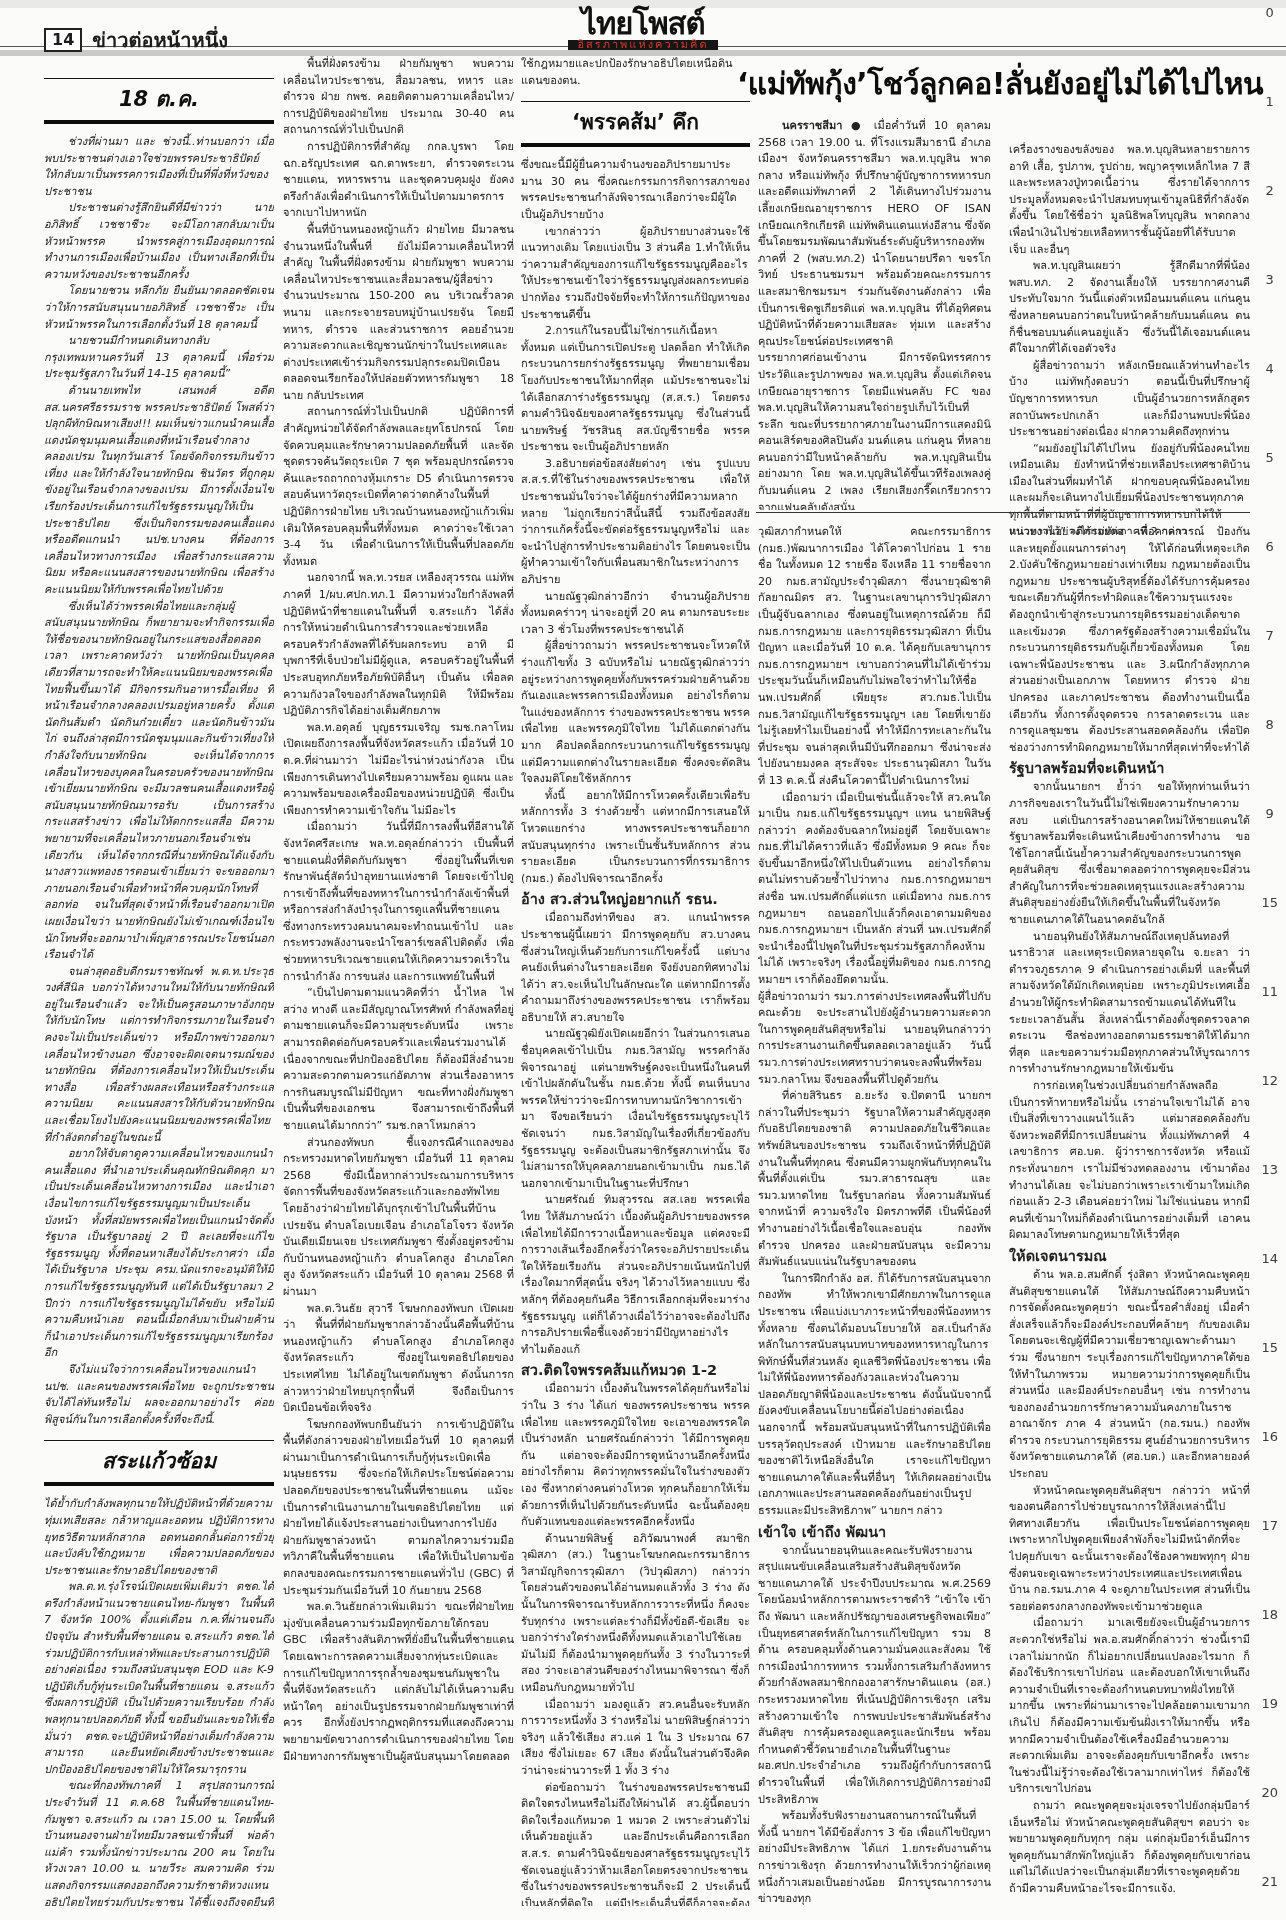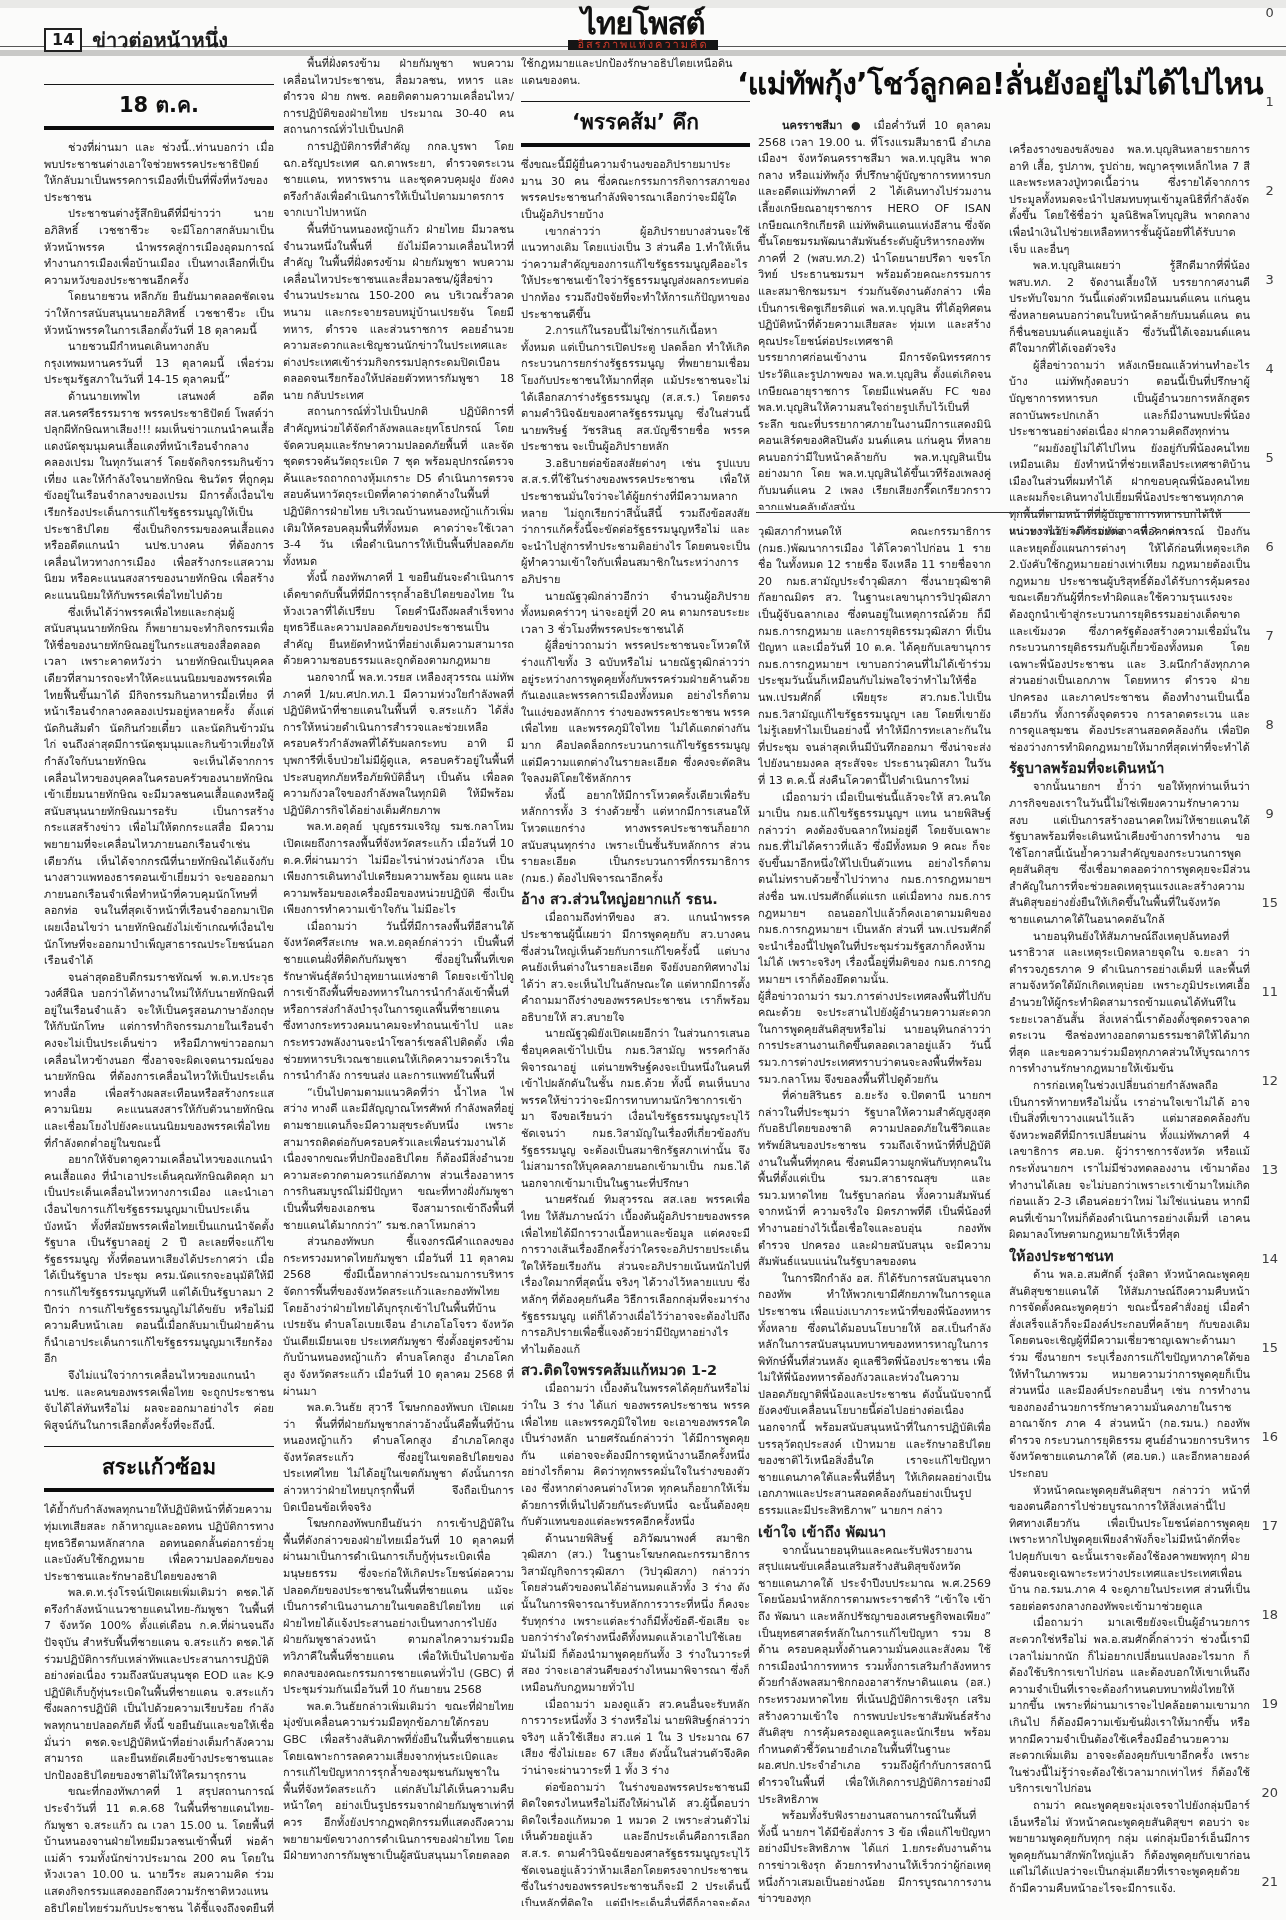--- a/index.html
+++ b/index.html
@@ -26,21 +26,21 @@
   .fold-num{font-size:13px;color:#3c3c3c;line-height:13px;}
   
   .headline{
     position:absolute;left:750px;top:56px;width:500px;height:54px;
     display:flex;align-items:center;justify-content:center;
     font-size:30px;font-weight:900;letter-spacing:-0.5px;
     white-space:nowrap;color:#0d0d0d;
   }
   
   .col{position:absolute;overflow:hidden;font-size:11px;line-height:16.6px;text-align:justify;color:#222;}
-  #col1{left:44px;top:80px;width:230px;height:1832px;}
+  #col1{left:44px;top:74px;width:230px;height:1832px;font-style:italic;}
   #col2{left:283px;top:56px;width:231px;height:1850px;}
   #col3{left:521px;top:56px;width:229px;height:1850px;}
   #col4top{left:758px;top:118px;width:233px;height:392px;}
   #col5top{left:1009px;top:118px;width:241px;height:392px;margin-top:24px;}
   #col4bot{left:758px;top:524px;width:233px;height:1382px;}
   #col5bot{left:1009px;top:524px;width:241px;height:1382px;}
   .rdivider{position:absolute;left:756px;top:512px;width:494px;border-top:1.5px solid #333;}
   
   .para{text-indent:24px;margin:0;}
   .para.cont{text-indent:0;}
@@ -118,21 +118,20 @@
     </div>
     <div class="para cont">ได้ย้ำกับกำลังพลทุกนายให้ปฏิบัติหน้าที่ด้วยความทุ่มเทเสียสละ กล้าหาญและอดทน ปฏิบัติการทางยุทธวิธีตามหลักสากล อดทนอดกลั้นต่อการยั่วยุ และบังคับใช้กฎหมาย เพื่อความปลอดภัยของประชาชนและรักษาอธิปไตยของชาติ</div>
     <div class="para">พล.ต.ท.รุ่งโรจน์เปิดเผยเพิ่มเติมว่า ตชด.ได้ตรึงกำลังหน้าแนวชายแดนไทย-กัมพูชา ในพื้นที่ 7 จังหวัด 100% ตั้งแต่เดือน ก.ค.ที่ผ่านจนถึงปัจจุบัน สำหรับพื้นที่ชายแดน จ.สระแก้ว ตชด.ได้ร่วมปฏิบัติการกับเหล่าทัพและประสานการปฏิบัติอย่างต่อเนื่อง รวมถึงสนับสนุนชุด EOD และ K-9 ปฏิบัติเก็บกู้ทุ่นระเบิดในพื้นที่ชายแดน จ.สระแก้ว ซึ่งผลการปฏิบัติ เป็นไปด้วยความเรียบร้อย กำลังพลทุกนายปลอดภัยดี ทั้งนี้ ขอยืนยันและขอให้เชื่อมั่นว่า ตชด.จะปฏิบัติหน้าที่อย่างเต็มกำลังความสามารถ และยืนหยัดเคียงข้างประชาชนและปกป้องอธิปไตยของชาติไม่ให้ใครมารุกราน</div>
     <div class="para">ขณะที่กองทัพภาคที่ 1 สรุปสถานการณ์ประจำวันที่ 11 ต.ค.68 ในพื้นที่ชายแดนไทย-กัมพูชา จ.สระแก้ว ณ เวลา 15.00 น. โดยพื้นที่บ้านหนองจานฝ่ายไทยมีมวลชนเข้าพื้นที่ พ่อค้าแม่ค้า รวมทั้งนักข่าวประมาณ 200 คน โดยในห้วงเวลา 10.00 น. นายวีระ สมความคิด ร่วมแสดงกิจกรรมแสดงออกถึงความรักชาติหวงแหนอธิปไตยไทยร่วมกับประชาชน ได้ชี้แจงถึงจุดยืนที่จะเข้าไปผลักดันชาวกัมพูชาให้ออกในพื้นที่ โดยจะให้เวลาเจ้าหน้าที่รัฐดำเนินการถึงวันที่ 31 ตุลาคมนี้ และมูลนิธิกันจอมพลัง ช่วยสู้ ได้นำคอนเทนเนอร์ให้เจ้าหน้าที่เพิ่มเติม เพื่อให้ กกล.บูรพานำไปใช้ประโยชน์ทางยุทธการ</div>
   </div>
 <div id="col2" class="col">
     <div class="para">พื้นที่ฝั่งตรงข้าม ฝ่ายกัมพูชา พบความเคลื่อนไหวประชาชน, สื่อมวลชน, ทหาร และตำรวจ ฝ่าย กพช. คอยติดตามความเคลื่อนไหว/การปฏิบัติของฝ่ายไทย ประมาณ 30-40 คน สถานการณ์ทั่วไปเป็นปกติ</div>
     <div class="para">การปฏิบัติการที่สำคัญ กกล.บูรพา โดย ฉก.อรัญประเทศ ฉก.ตาพระยา, ตำรวจตระเวนชายแดน, ทหารพราน และชุดควบคุมฝูง ยังคงตรึงกำลังเพื่อดำเนินการให้เป็นไปตามมาตรการจากเบาไปหาหนัก</div>
     <div class="para">พื้นที่บ้านหนองหญ้าแก้ว ฝ่ายไทย มีมวลชนจำนวนหนึ่งในพื้นที่ ยังไม่มีความเคลื่อนไหวที่สำคัญ ในพื้นที่ฝั่งตรงข้าม ฝ่ายกัมพูชา พบความเคลื่อนไหวประชาชนและสื่อมวลชน/ผู้สื่อข่าว จำนวนประมาณ 150-200 คน บริเวณรั้วลวดหนาม และกระจายรอบหมู่บ้านเปรยจัน โดยมีทหาร, ตำรวจ และส่วนราชการ คอยอำนวยความสะดวกและเชิญชวนนักข่าวในประเทศและต่างประเทศเข้าร่วมกิจกรรมปลุกระดมปิดเบือน ตลอดจนเรียกร้องให้ปล่อยตัวทหารกัมพูชา 18 นาย กลับประเทศ</div>
     <div class="para">สถานการณ์ทั่วไปเป็นปกติ ปฏิบัติการที่สำคัญหน่วยได้จัดกำลังพลและยุทโธปกรณ์ โดยจัดควบคุมและรักษาความปลอดภัยพื้นที่ และจัดชุดตรวจค้นวัตถุระเบิด 7 ชุด พร้อมอุปกรณ์ตรวจค้นและรถถากถางหุ้มเกราะ D5 ดำเนินการตรวจสอบค้นหาวัตถุระเบิดที่คาดว่าตกค้างในพื้นที่ปฏิบัติการฝ่ายไทย บริเวณบ้านหนองหญ้าแก้วเพิ่มเติมให้ครอบคลุมพื้นที่ทั้งหมด คาดว่าจะใช้เวลา 3-4 วัน เพื่อดำเนินการให้เป็นพื้นที่ปลอดภัยทั้งหมด</div>
-    <div class="para">ทั้งนี้ กองทัพภาคที่ 1 ขอยืนยันจะดำเนินการเด็ดขาดกับพื้นที่ที่มีการรุกล้ำอธิปไตยของไทย ในห้วงเวลาที่ได้เปรียบ โดยคำนึงถึงผลสำเร็จทางยุทธวิธีและความปลอดภัยของประชาชนเป็นสำคัญ ยืนหยัดทำหน้าที่อย่างเต็มความสามารถด้วยความชอบธรรมและถูกต้องตามกฎหมาย</div>
     <div class="para">นอกจากนี้ พล.ท.วรยส เหลืองสุวรรณ แม่ทัพภาคที่ 1/ผบ.ศปก.ทภ.1 มีความห่วงใยกำลังพลที่ปฏิบัติหน้าที่ชายแดนในพื้นที่ จ.สระแก้ว ได้สั่งการให้หน่วยดำเนินการสำรวจและช่วยเหลือครอบครัวกำลังพลที่ได้รับผลกระทบ อาทิ มีบุพการีที่เจ็บป่วยไม่มีผู้ดูแล, ครอบครัวอยู่ในพื้นที่ประสบอุทกภัยหรือภัยพิบัติอื่นๆ เป็นต้น เพื่อลดความกังวลใจของกำลังพลในทุกมิติ ให้มีพร้อมปฏิบัติภารกิจได้อย่างเต็มศักยภาพ</div>
     <div class="para">พล.ท.อดุลย์ บุญธรรมเจริญ รมช.กลาโหม เปิดเผยถึงการลงพื้นที่จังหวัดสระแก้ว เมื่อวันที่ 10 ต.ค.ที่ผ่านมาว่า ไม่มีอะไรน่าห่วงน่ากังวล เป็นเพียงการเดินทางไปเตรียมความพร้อม ดูแผน และความพร้อมของเครื่องมือของหน่วยปฏิบัติ ซึ่งเป็นเพียงการทำความเข้าใจกัน ไม่มีอะไร</div>
     <div class="para">เมื่อถามว่า วันนี้ที่มีการลงพื้นที่อีสานใต้ จังหวัดศรีสะเกษ พล.ท.อดุลย์กล่าวว่า เป็นพื้นที่ชายแดนฝั่งที่ติดกับกัมพูชา ซึ่งอยู่ในพื้นที่เขตรักษาพันธุ์สัตว์ป่าอุทยานแห่งชาติ โดยจะเข้าไปดูการเข้าถึงพื้นที่ของทหารในการนำกำลังเข้าพื้นที่หรือการส่งกำลังบำรุงในการดูแลพื้นที่ชายแดน ซึ่งทางกระทรวงคมนาคมจะทำถนนเข้าไป และกระทรวงพลังงานจะนำโซลาร์เซลล์ไปติดตั้ง เพื่อช่วยทหารบริเวณชายแดนให้เกิดความรวดเร็วในการนำกำลัง การขนส่ง และการแพทย์ในพื้นที่</div>
     <div class="para">“เป็นไปตามตามแนวคิดที่ว่า น้ำไหล ไฟสว่าง ทางดี และมีสัญญาณโทรศัพท์ กำลังพลที่อยู่ตามชายแดนก็จะมีความสุขระดับหนึ่ง เพราะสามารถติดต่อกับครอบครัวและเพื่อนร่วมงานได้ เนื่องจากขณะที่ปกป้องอธิปไตย ก็ต้องมีสิ่งอำนวยความสะดวกตามควรแก่อัตภาพ ส่วนเรื่องอาหารการกินสมบูรณ์ไม่มีปัญหา ขณะที่ทางฝั่งกัมพูชาเป็นพื้นที่ของเอกชน จึงสามารถเข้าถึงพื้นที่ชายแดนได้มากกว่า” รมช.กลาโหมกล่าว</div>
     <div class="para">ส่วนกองทัพบก ชี้แจงกรณีคำแถลงของกระทรวงมหาดไทยกัมพูชา เมื่อวันที่ 11 ตุลาคม 2568 ซึ่งมีเนื้อหากล่าวประณามการบริหารจัดการพื้นที่ของจังหวัดสระแก้วและกองทัพไทย โดยอ้างว่าฝ่ายไทยได้บุกรุกเข้าไปในพื้นที่บ้านเปรยจัน ตำบลโอเบยเจือน อำเภอโอโจรว จังหวัดบันเตียเมียนเจย ประเทศกัมพูชา ซึ่งตั้งอยู่ตรงข้ามกับบ้านหนองหญ้าแก้ว ตำบลโคกสูง อำเภอโคกสูง จังหวัดสระแก้ว เมื่อวันที่ 10 ตุลาคม 2568 ที่ผ่านมา</div>
     <div class="para">พล.ต.วินธัย สุวารี โฆษกกองทัพบก เปิดเผยว่า พื้นที่ที่ฝ่ายกัมพูชากล่าวอ้างนั้นคือพื้นที่บ้านหนองหญ้าแก้ว ตำบลโคกสูง อำเภอโคกสูง จังหวัดสระแก้ว ซึ่งอยู่ในเขตอธิปไตยของประเทศไทย ไม่ได้อยู่ในเขตกัมพูชา ดังนั้นการกล่าวหาว่าฝ่ายไทยบุกรุกพื้นที่ จึงถือเป็นการบิดเบือนข้อเท็จจริง</div>
     <div class="para">โฆษกกองทัพบกยืนยันว่า การเข้าปฏิบัติในพื้นที่ดังกล่าวของฝ่ายไทยเมื่อวันที่ 10 ตุลาคมที่ผ่านมาเป็นการดำเนินการเก็บกู้ทุ่นระเบิดเพื่อมนุษยธรรม ซึ่งจะก่อให้เกิดประโยชน์ต่อความปลอดภัยของประชาชนในพื้นที่ชายแดน แม้จะเป็นการดำเนินงานภายในเขตอธิปไตยไทย แต่ฝ่ายไทยได้แจ้งประสานอย่างเป็นทางการไปยังฝ่ายกัมพูชาล่วงหน้า ตามกลไกความร่วมมือทวิภาคีในพื้นที่ชายแดน เพื่อให้เป็นไปตามข้อตกลงของคณะกรรมการชายแดนทั่วไป (GBC) ที่ประชุมร่วมกันเมื่อวันที่ 10 กันยายน 2568</div>
     <div class="para">พล.ต.วินธัยกล่าวเพิ่มเติมว่า ขณะที่ฝ่ายไทยมุ่งขับเคลื่อนความร่วมมือทุกข้อภายใต้กรอบ GBC เพื่อสร้างสันติภาพที่ยั่งยืนในพื้นที่ชายแดน โดยเฉพาะการลดความเสี่ยงจากทุ่นระเบิดและการแก้ไขปัญหาการรุกล้ำของชุมชนกัมพูชาในพื้นที่จังหวัดสระแก้ว แต่กลับไม่ได้เห็นความคืบหน้าใดๆ อย่างเป็นรูปธรรมจากฝ่ายกัมพูชาเท่าที่ควร อีกทั้งยังปรากฏพฤติกรรมที่แสดงถึงความพยายามขัดขวางการดำเนินการของฝ่ายไทย โดยมีฝ่ายทางการกัมพูชาเป็นผู้สนับสนุนมาโดยตลอด</div>
   </div>
 <div id="col3" class="col">
@@ -179,18 +178,18 @@
     <div class="sub">เข้าใจ เข้าถึง พัฒนา</div>
     <div class="para">จากนั้นนายอนุทินและคณะรับฟังรายงานสรุปแผนขับเคลื่อนเสริมสร้างสันติสุขจังหวัดชายแดนภาคใต้ ประจำปีงบประมาณ พ.ศ.2569 โดยน้อมนำหลักการตามพระราชดำริ “เข้าใจ เข้าถึง พัฒนา และหลักปรัชญาของเศรษฐกิจพอเพียง” เป็นยุทธศาสตร์หลักในการแก้ไขปัญหา รวม 8 ด้าน ครอบคลุมทั้งด้านความมั่นคงและสังคม ใช้การเมืองนำการทหาร รวมทั้งการเสริมกำลังทหารด้วยกำลังพลสมาชิกกองอาสารักษาดินแดน (อส.) กระทรวงมหาดไทย ที่เน้นปฏิบัติการเชิงรุก เสริมสร้างความเข้าใจ การพบปะประชาสัมพันธ์สร้างสันติสุข การคุ้มครองดูแลครูและนักเรียน พร้อมกำหนดตัวชี้วัดนายอำเภอในพื้นที่ในฐานะ ผอ.ศปก.ประจำอำเภอ รวมถึงผู้กำกับการสถานีตำรวจในพื้นที่ เพื่อให้เกิดการปฏิบัติการอย่างมีประสิทธิภาพ</div>
     <div class="para">พร้อมทั้งรับฟังรายงานสถานการณ์ในพื้นที่ ทั้งนี้ นายกฯ ได้มีข้อสั่งการ 3 ข้อ เพื่อแก้ไขปัญหาอย่างมีประสิทธิภาพ ได้แก่ 1.ยกระดับงานด้านการข่าวเชิงรุก ด้วยการทำงานให้เร็วกว่าผู้ก่อเหตุหนึ่งก้าวเสมอเป็นอย่างน้อย มีการบูรณาการงานข่าวของทุก</div>
   </div>
 <div id="col5bot" class="col">
     <div class="para cont">หน่วยงานอย่างไร้รอยต่อ เพื่อคาดการณ์ ป้องกันและหยุดยั้งแผนการต่างๆ ให้ได้ก่อนที่เหตุจะเกิด 2.บังคับใช้กฎหมายอย่างเท่าเทียม กฎหมายต้องเป็นกฎหมาย ประชาชนผู้บริสุทธิ์ต้องได้รับการคุ้มครอง ขณะเดียวกันผู้ที่กระทำผิดและใช้ความรุนแรงจะต้องถูกนำเข้าสู่กระบวนการยุติธรรมอย่างเด็ดขาดและเข้มงวด ซึ่งภาครัฐต้องสร้างความเชื่อมั่นในกระบวนการยุติธรรมกับผู้เกี่ยวข้องทั้งหมด โดยเฉพาะพี่น้องประชาชน และ 3.ผนึกกำลังทุกภาคส่วนอย่างเป็นเอกภาพ โดยทหาร ตำรวจ ฝ่ายปกครอง และภาคประชาชน ต้องทำงานเป็นเนื้อเดียวกัน ทั้งการตั้งจุดตรวจ การลาดตระเวน และการดูแลชุมชน ต้องประสานสอดคล้องกัน เพื่อปิดช่องว่างการทำผิดกฎหมายให้มากที่สุดเท่าที่จะทำได้</div>
     <div class="sub">รัฐบาลพร้อมที่จะเดินหน้า</div>
     <div class="para">จากนั้นนายกฯ ย้ำว่า ขอให้ทุกท่านเห็นว่าภารกิจของเราในวันนี้ไม่ใช่เพียงความรักษาความสงบ แต่เป็นการสร้างอนาคตใหม่ให้ชายแดนใต้ รัฐบาลพร้อมที่จะเดินหน้าเคียงข้างการทำงาน ขอใช้โอกาสนี้เน้นย้ำความสำคัญของกระบวนการพูดคุยสันติสุข ซึ่งเชื่อมาตลอดว่าการพูดคุยจะมีส่วนสำคัญในการที่จะช่วยลดเหตุรุนแรงและสร้างความสันติสุขอย่างยั่งยืนให้เกิดขึ้นในพื้นที่ในจังหวัดชายแดนภาคใต้ในอนาคตอันใกล้</div>
     <div class="para">นายอนุทินยังให้สัมภาษณ์ถึงเหตุปล้นทองที่นราธิวาส และเหตุระเบิดหลายจุดใน จ.ยะลา ว่าตำรวจภูธรภาค 9 ดำเนินการอย่างเต็มที่ และพื้นที่สามจังหวัดใต้มักเกิดเหตุบ่อย เพราะภูมิประเทศเอื้ออำนวยให้ผู้กระทำผิดสามารถข้ามแดนได้ทันทีในระยะเวลาอันสั้น สิ่งเหล่านี้เราต้องตั้งชุดตรวจลาดตระเวน ซีลช่องทางออกตามธรรมชาติให้ได้มากที่สุด และขอความร่วมมือทุกภาคส่วนให้บูรณาการการทำงานรักษากฎหมายให้เข้มข้น</div>
     <div class="para">การก่อเหตุในช่วงเปลี่ยนถ่ายกำลังพลถือเป็นการท้าทายหรือไม่นั้น เราอ่านใจเขาไม่ได้ อาจเป็นสิ่งที่เขาวางแผนไว้แล้ว แต่มาสอดคล้องกับจังหวะพอดีที่มีการเปลี่ยนผ่าน ทั้งแม่ทัพภาคที่ 4 เลขาธิการ ศอ.บต. ผู้ว่าราชการจังหวัด หรือแม้กระทั่งนายกฯ เราไม่มีช่วงทดลองงาน เข้ามาต้องทำงานได้เลย จะไม่บอกว่าเพราะเราเข้ามาใหม่เกิดก่อนแล้ว 2-3 เดือนค่อยว่าใหม่ ไม่ใช่แน่นอน หากมีคนที่เข้ามาใหม่ก็ต้องดำเนินการอย่างเต็มที่ เอาคนผิดมาลงโทษตามกฎหมายให้เร็วที่สุด</div>
-    <div class="sub">ให้องประชาชนท</div>
+    <div class="sub">ให้ดเจตนารมณ</div>
     <div class="para">ด้าน พล.อ.สมศักดิ์ รุ่งสิตา หัวหน้าคณะพูดคุยสันติสุขชายแดนใต้ ให้สัมภาษณ์ถึงความคืบหน้าการจัดตั้งคณะพูดคุยว่า ขณะนี้รอคำสั่งอยู่ เมื่อคำสั่งเสร็จแล้วก็จะมีองค์ประกอบที่คล้ายๆ กับของเดิม โดยตนจะเชิญผู้ที่มีความเชี่ยวชาญเฉพาะด้านมาร่วม ซึ่งนายกฯ ระบุเรื่องการแก้ไขปัญหาภาคใต้ขอให้ทำในภาพรวม หมายความว่าการพูดคุยก็เป็นส่วนหนึ่ง และมีองค์ประกอบอื่นๆ เช่น การทำงานของกองอำนวยการรักษาความมั่นคงภายในราชอาณาจักร ภาค 4 ส่วนหน้า (กอ.รมน.) กองทัพ ตำรวจ กระบวนการยุติธรรม ศูนย์อำนวยการบริหารจังหวัดชายแดนภาคใต้ (ศอ.บต.) และอีกหลายองค์ประกอบ</div>
     <div class="para">หัวหน้าคณะพูดคุยสันติสุขฯ กล่าวว่า หน้าที่ของตนคือการไปช่วยบูรณาการให้สิ่งเหล่านี้ไปทิศทางเดียวกัน เพื่อเป็นประโยชน์ต่อการพูดคุย เพราะหากไปพูดคุยเพียงลำพังก็จะไม่มีหน้าตักที่จะไปคุยกับเขา ฉะนั้นเราจะต้องใช้องคาพยพทุกๆ ฝ่าย ซึ่งตนจะดูเฉพาะระหว่างประเทศและประเทศเพื่อนบ้าน กอ.รมน.ภาค 4 จะดูภายในประเทศ ส่วนที่เป็นรอยต่อตรงกลางกองทัพจะเข้ามาช่วยดูแล</div>
     <div class="para">เมื่อถามว่า มาเลเซียยังจะเป็นผู้อำนวยการสะดวกใช่หรือไม่ พล.อ.สมศักดิ์กล่าวว่า ช่วงนี้เรามีเวลาไม่มากนัก ก็ไม่อยากเปลี่ยนแปลงอะไรมาก ก็ต้องใช้บริการเขาไปก่อน และต้องบอกให้เขาเห็นถึงความจำเป็นที่เราจะต้องกำหนดบทบาทฝั่งไทยให้มากขึ้น เพราะที่ผ่านมาเราจะไปคล้อยตามเขามากเกินไป ก็ต้องมีความเข้มข้นฝั่งเราให้มากขึ้น หรือหากมีความจำเป็นต้องใช้เครื่องมืออำนวยความสะดวกเพิ่มเติม อาจจะต้องคุยกับเขาอีกครั้ง เพราะในช่วงนี้ไม่รู้ว่าจะต้องใช้เวลามากเท่าไหร่ ก็ต้องใช้บริการเขาไปก่อน</div>
     <div class="para">ถามว่า คณะพูดคุยจะมุ่งเจรจาไปยังกลุ่มบีอาร์เอ็นหรือไม่ หัวหน้าคณะพูดคุยสันติสุขฯ ตอบว่า จะพยายามพูดคุยกับทุกๆ กลุ่ม แต่กลุ่มบีอาร์เอ็นมีการพูดคุยกันมาสักพักใหญ่แล้ว ก็ต้องพูดคุยกับเขาก่อน แต่ไม่ได้แปลว่าจะเป็นกลุ่มเดียวที่เราจะพูดคุยด้วย ถ้ามีความคืบหน้าอะไรจะมีการแจ้ง.</div>
   </div>
 
 </body></html>

